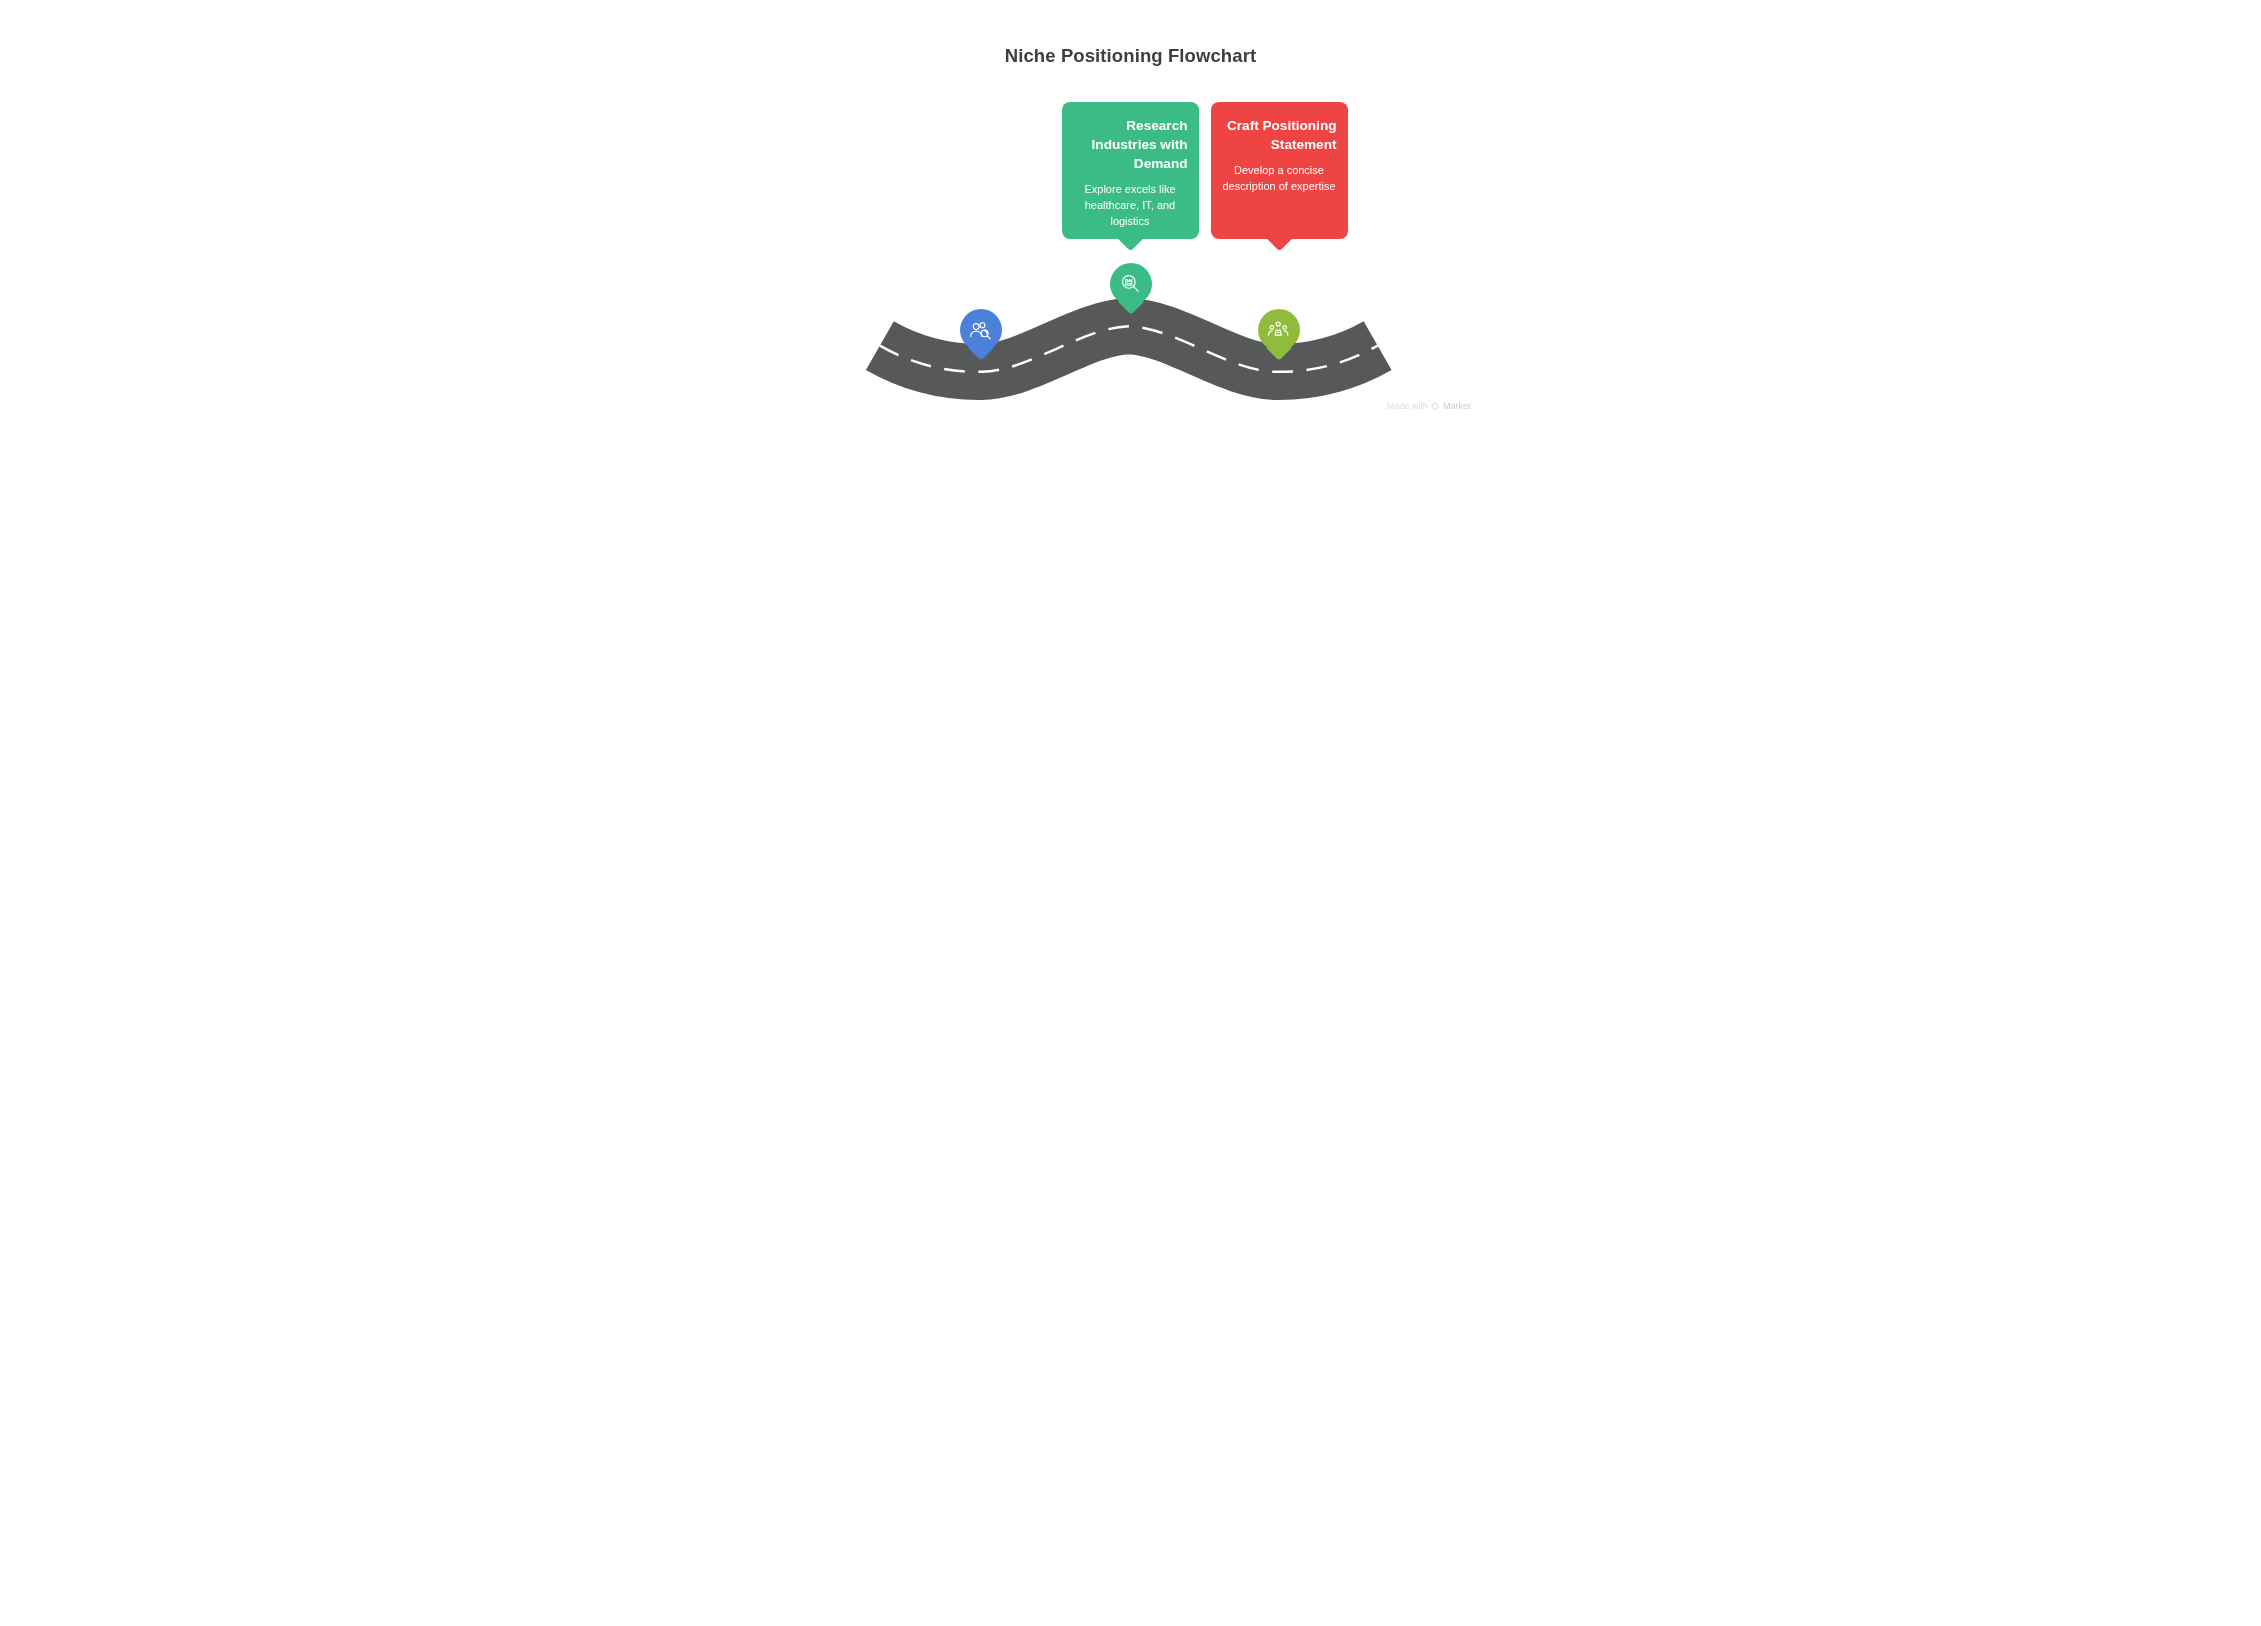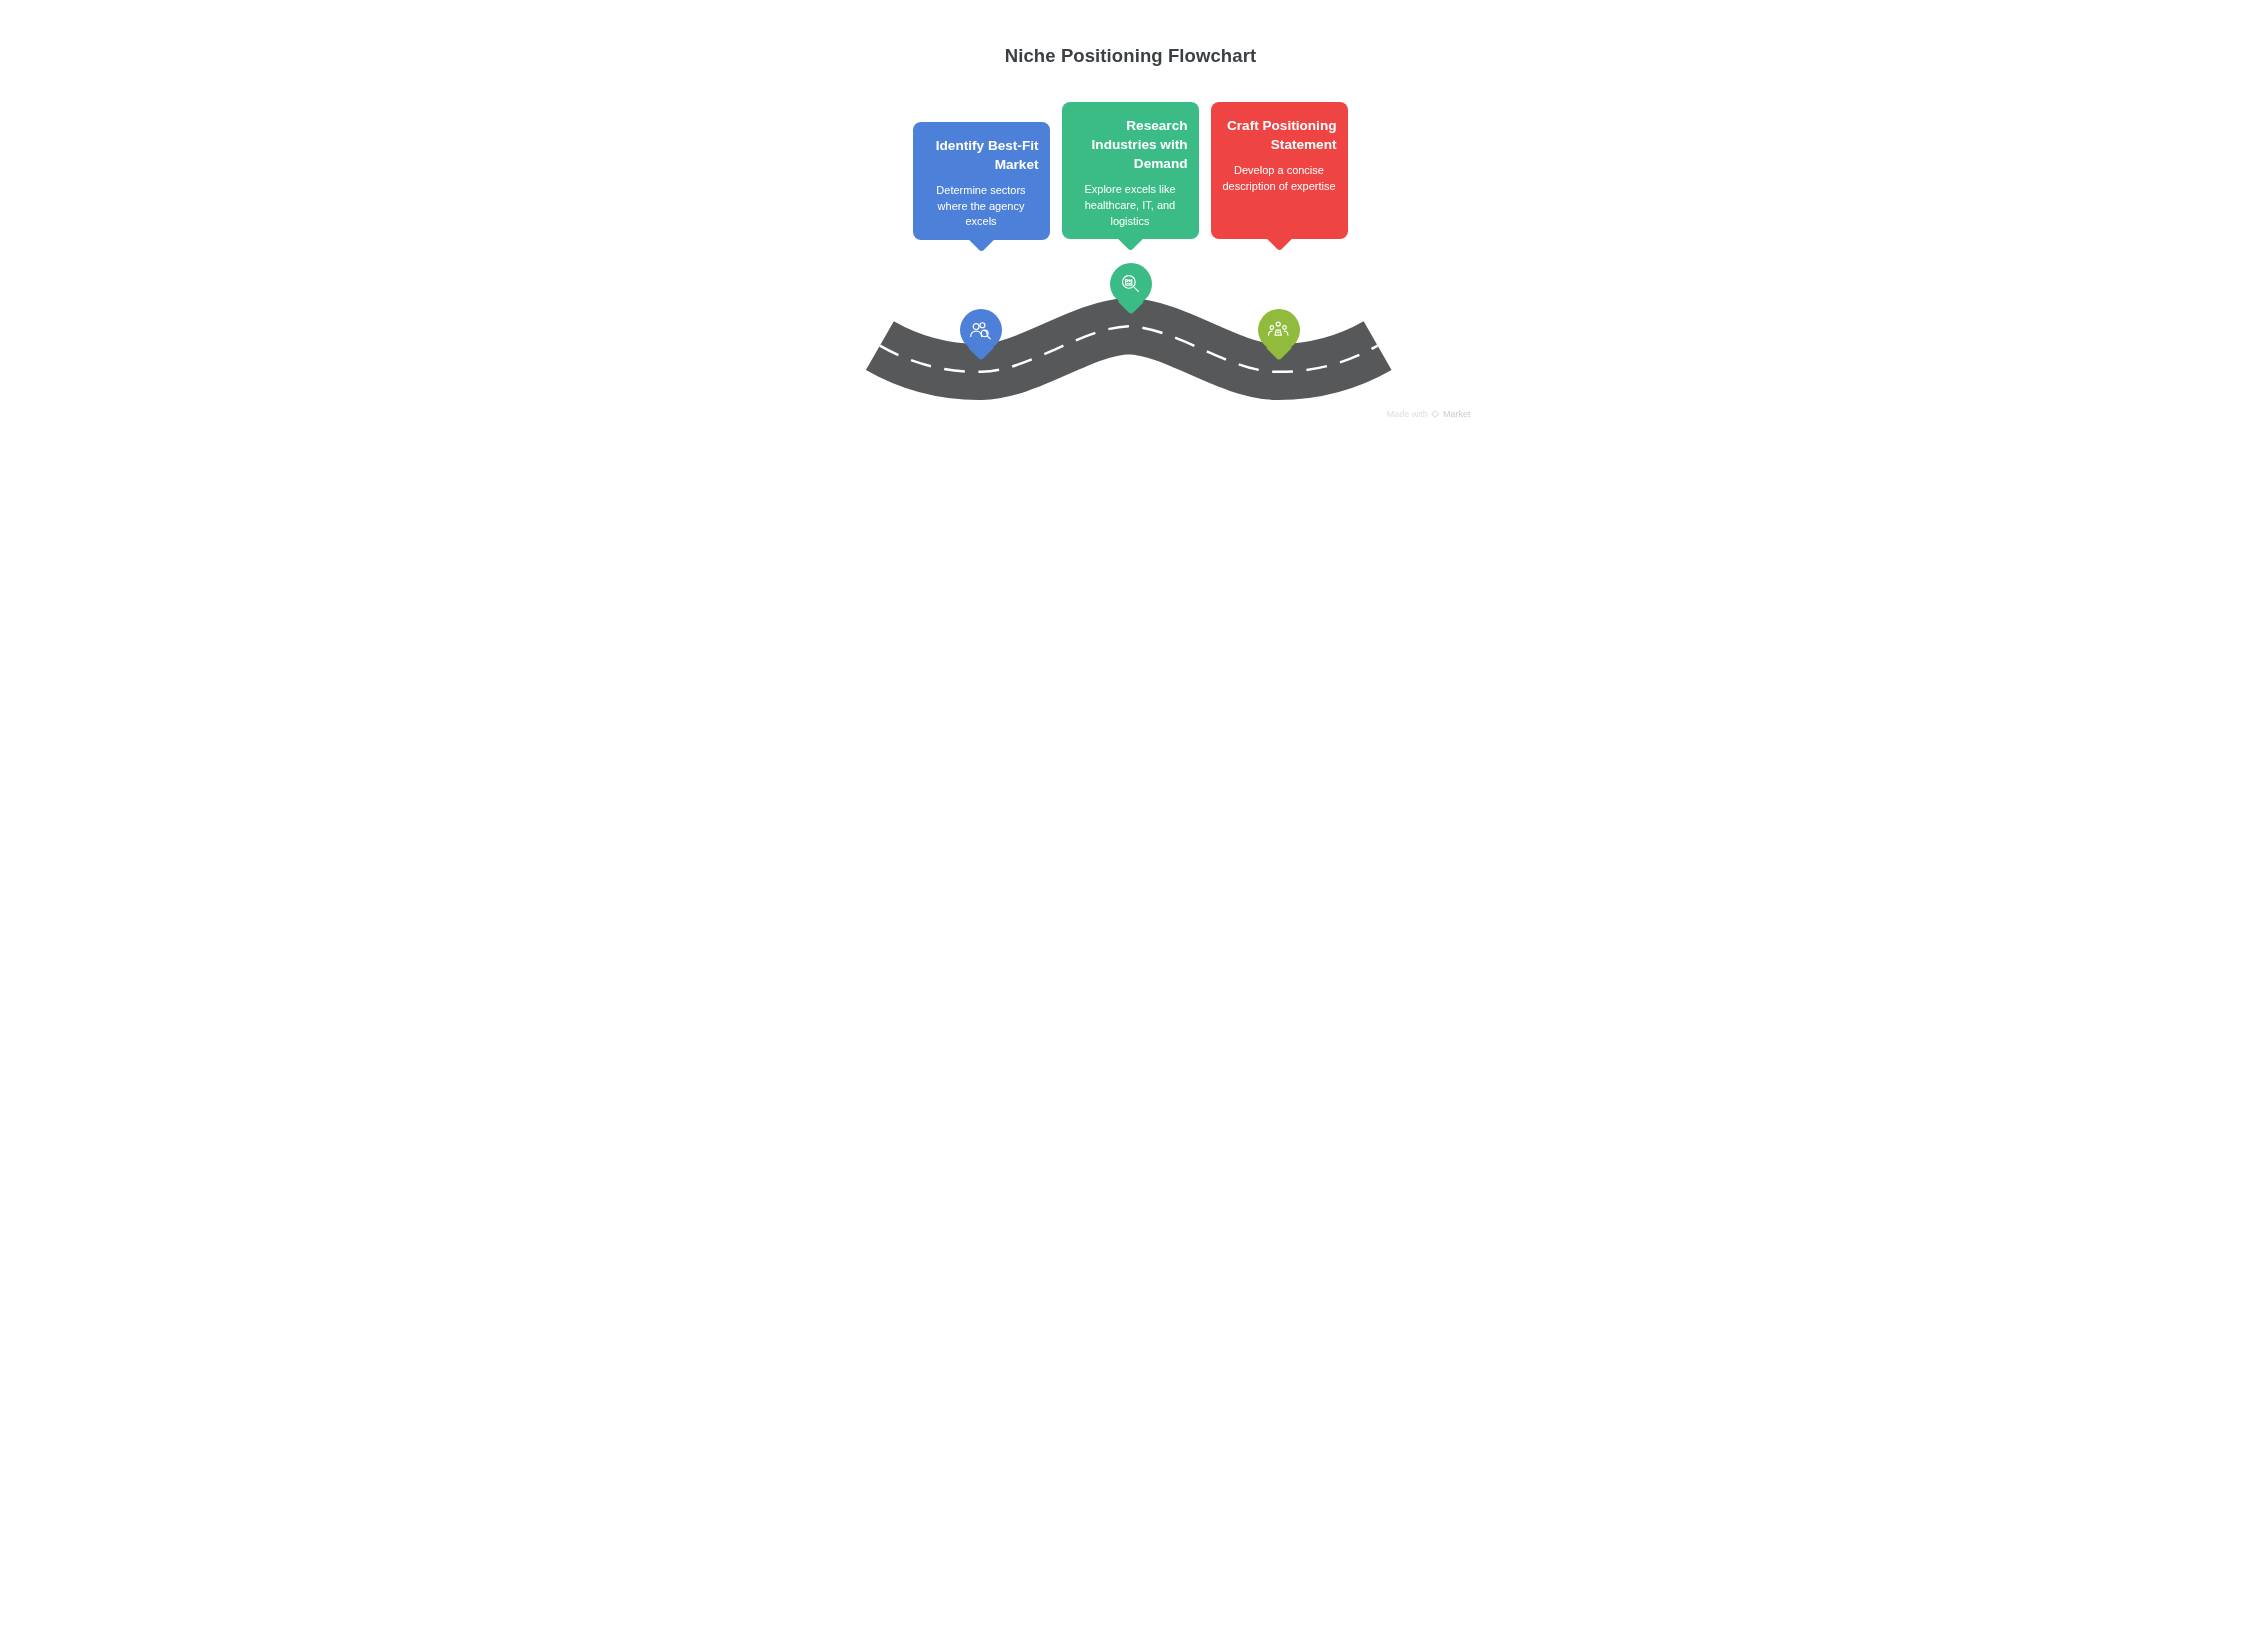--- a/index.html
+++ b/index.html
@@ -103,21 +103,21 @@
     stroke-linejoin:round;
   }
   .pin-1 { left:191px; top:297px; }
   .pin-2 { left:341px; top:251px; }
   .pin-3 { left:489px; top:297px; }
 
   
   .watermark {
     position:absolute;
     right:22px;
-    bottom:0;
+    bottom:8px;
     display:flex;
     align-items:center;
     gap:4.5px;
     font-size:9px;
     opacity:0.55;
     justify-content:flex-end;
   }
   .wm-prefix { color:#bcc0c4; }
   .wm-logo {
     width:6.3px;
@@ -168,25 +168,20 @@
       <circle cx="27" cy="13.5" r="4.5"></circle>
       <path d="M20 38l2.5-11h9L34 38z"></path>
       <path d="M25 32h4"></path>
       <circle cx="13" cy="21" r="4"></circle>
       <circle cx="41" cy="21" r="4"></circle>
       <path d="M5.5 38c0-5.5 3.5-9 8-9"></path>
       <path d="M48.5 38c0-5.5-3.5-9-8-9"></path>
     </svg>
   </div>
 
-  <section class="card card-1" style="background-color: rgb(77, 128, 216);">
-    <div class="tail"></div>
-    <h2 class="card-title">Identify Best-Fit Market</h2>
-    <p class="card-body">Determine sectors where the agency excels</p>
-  </section>
 
   <section class="card card-2" style="background-color: rgb(59, 188, 134);">
     <div class="tail"></div>
     <h2 class="card-title">Research Industries with Demand</h2>
     <p class="card-body">Explore excels like healthcare, IT, and logistics</p>
   </section>
 
   <section class="card card-3" style="background-color: #ef4444;">
     <div class="tail"></div>
     <h2 class="card-title">Craft Positioning Statement</h2>

